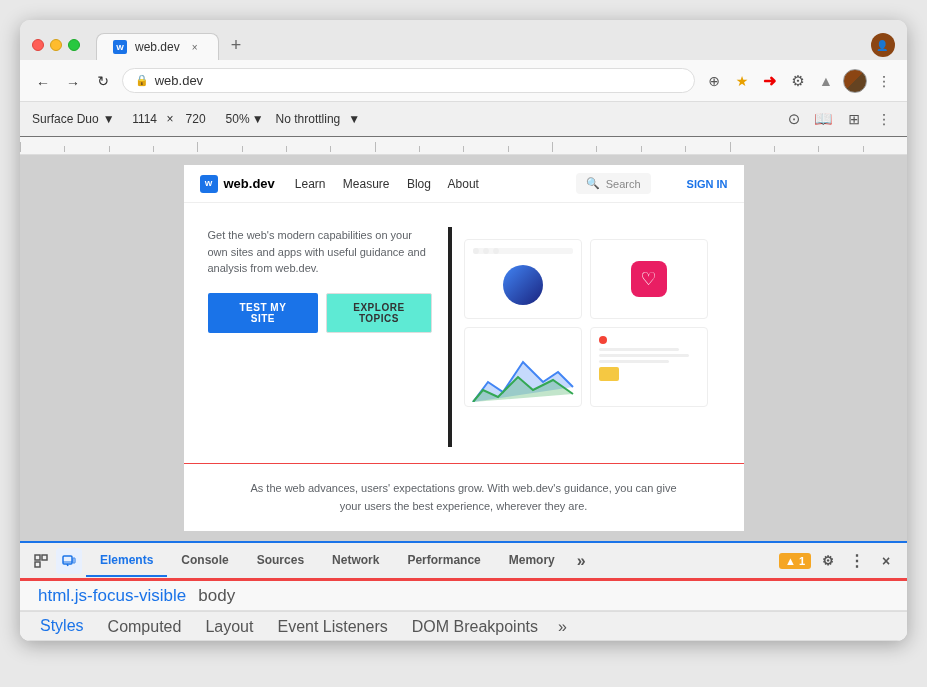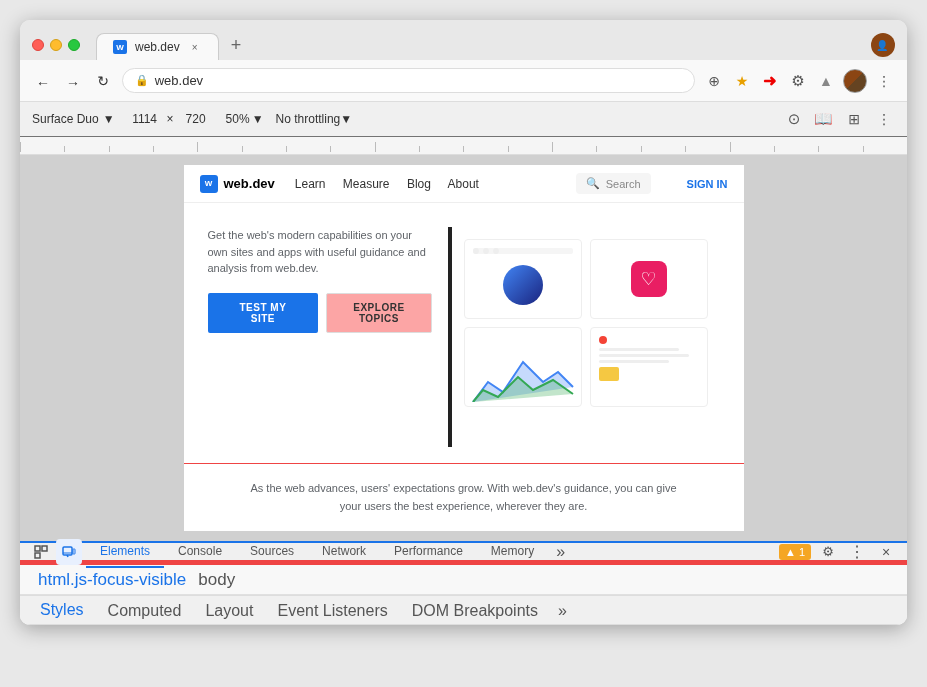--- a/index.html
+++ b/index.html
@@ -201,21 +201,21 @@
     }
     .zoom-select {
       display: flex;
       align-items: flex-end;
       gap: 2px;
       cursor: pointer;
     }
     .throttle-select {
       display: flex;
       align-items: center;
-      gap: 0;
+      gap: 8px;
       cursor: pointer;
     }
     .toolbar-spacer { flex: 1; }
     .toolbar-icons {
       display: flex;
       gap: 8px;
       align-items: center;
     }
 
     
@@ -343,21 +343,21 @@
       border: none;
       padding: 8px 26px;
       font-size: 10px;
       font-weight: 700;
       border-radius: 2px;
       cursor: pointer;
       letter-spacing: 0.5px;
       text-transform: uppercase;
     }
     .btn-secondary {
-      background: #fca5a5;
+      background: #5eead4;
       color: #333;
       border: 1px solid #ddd;
       padding: 8px 14px;
       font-size: 10px;
       font-weight: 600;
       border-radius: 2px;
       cursor: pointer;
       letter-spacing: 0.5px;
       text-transform: uppercase;
     }
@@ -385,22 +385,23 @@
     
     .devtools-panel {
       background: #f8f8f8;
       border-top: 2px solid #1a73e8;
     }
     .devtools-tabs {
       background: #f0f0f0;
       display: flex;
       align-items: center;
       padding: 0 8px;
-      border-bottom: 5px solid #ef4444;
-      height: 22px;
+      border-bottom: 3px solid #ef4444;
+      height: 38px;
+      font-weight: bold;
     }
     .devtools-tab {
       padding: 8px 14px;
       font-size: 12px;
       color: #555;
       cursor: pointer;
       border-bottom: 2px solid transparent;
       white-space: nowrap;
     }
     .devtools-tab.active {

